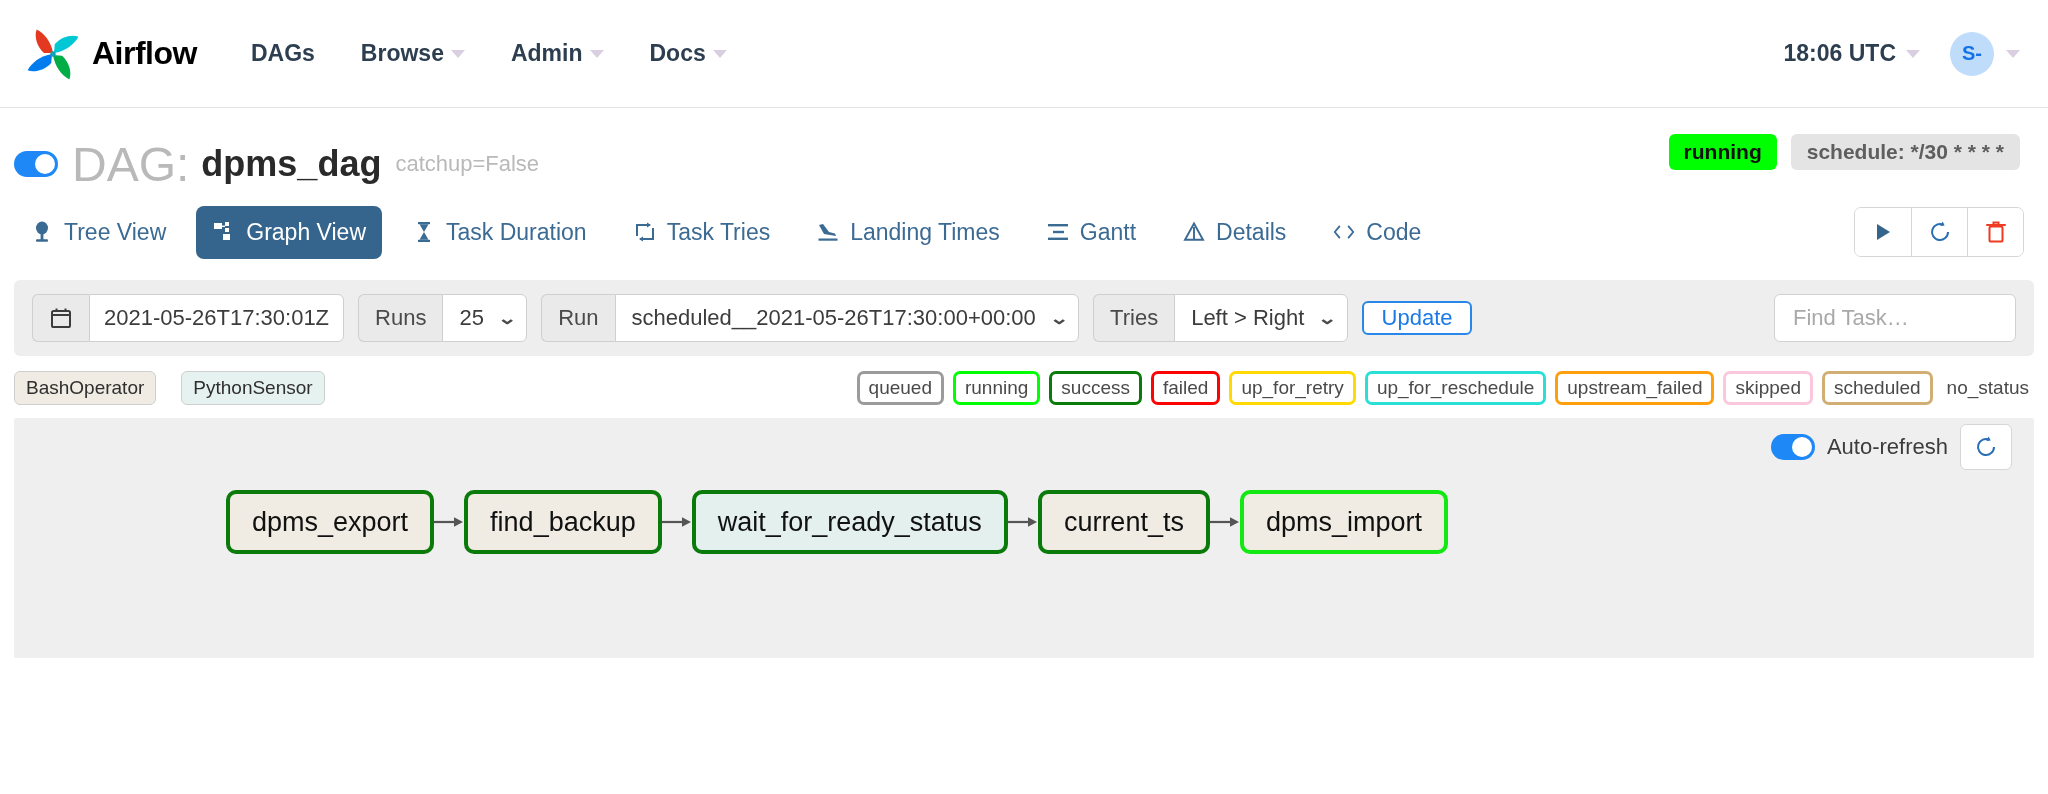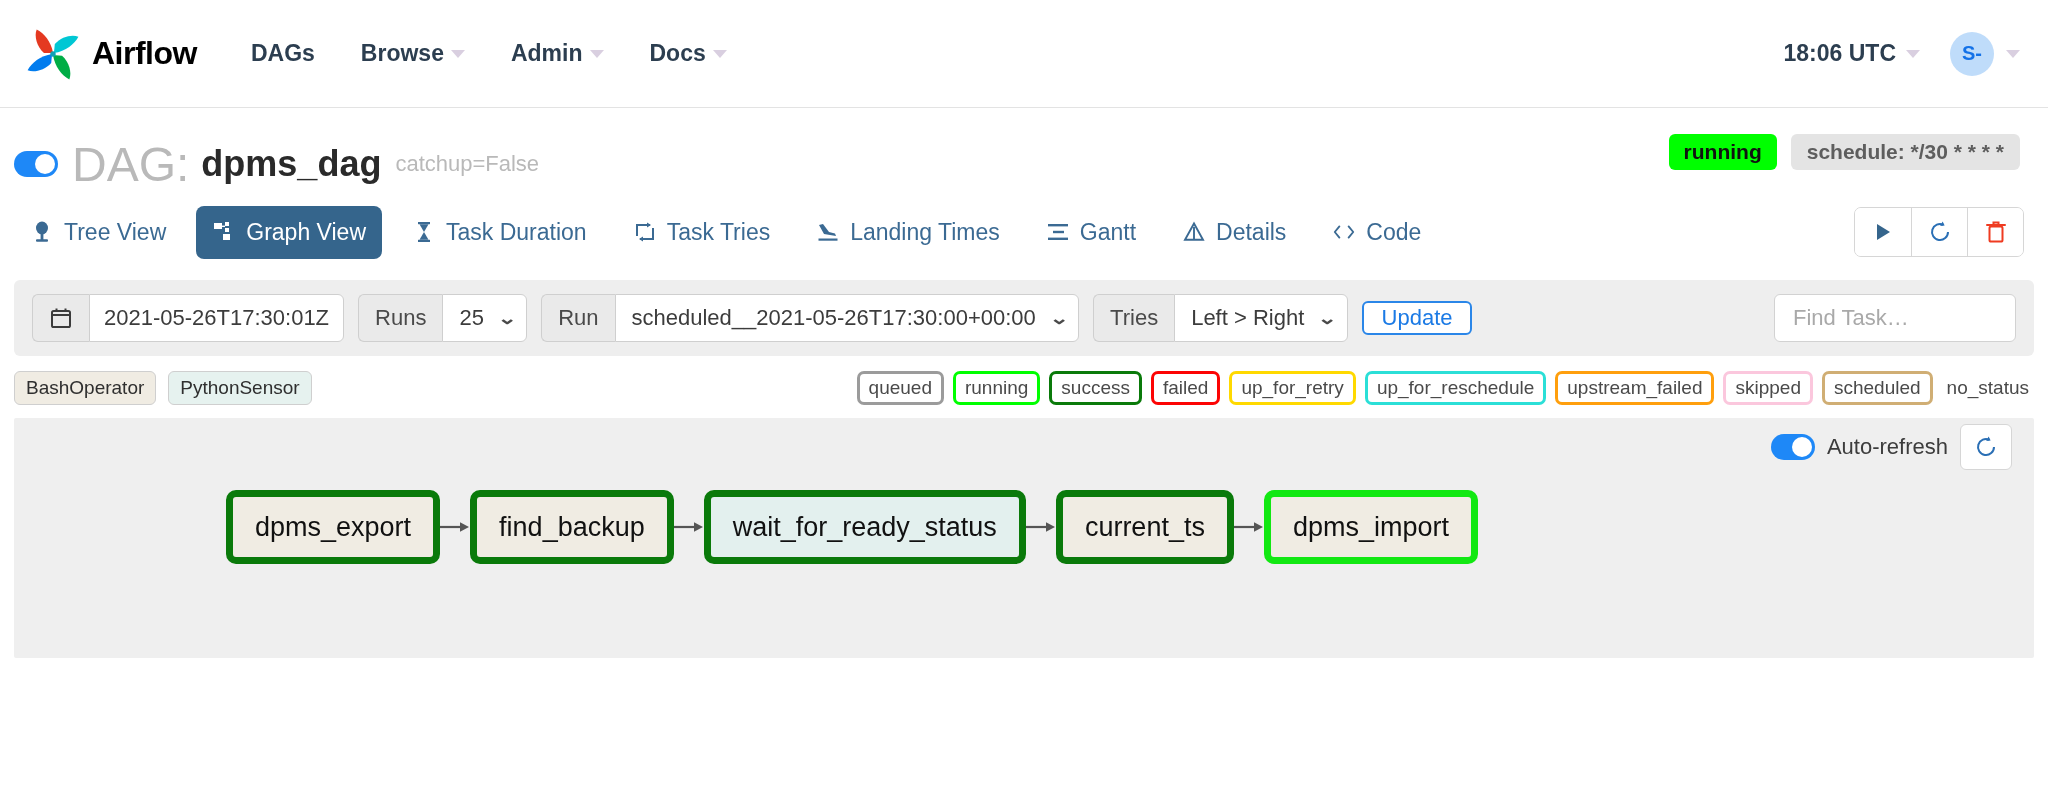--- a/index.html
+++ b/index.html
@@ -167,21 +167,21 @@
     display: flex; align-items: center; padding: 0 18px;
     font-size: 22px; color: #a9a9a9; cursor: text;
   }
 
   
   .legend-row {
     display: flex; align-items: center;
     padding: 14px 14px 12px 14px;
     height: 62px;
   }
-  .op-legend { display: flex; align-items: center; gap: 12px; }
+  .op-legend { display: flex; align-items: center; gap: 25px; }
   .op-chip {
     font-size: 19px; color: #2f2f2f; border: 1px solid #cfcfcf;
     border-radius: 6px; padding: 5px 11px;
   }
   .status-legend {
     margin-left: auto; display: flex; align-items: center; gap: 9px;
   }
   .st-chip {
     font-size: 19px; color: #4a4a4a; border: 3px solid #999;
     border-radius: 7px; padding: 3px 9px; background: #fff;
@@ -212,25 +212,25 @@
     width: 52px; height: 46px; background: #fff; border: 1px solid #d6d6d6;
     border-radius: 6px; display: flex; align-items: center;
     justify-content: center; cursor: pointer;
   }
 
   .dag-flow {
     position: absolute; top: 72px; left: 212px;
     display: flex; align-items: center;
   }
   .node {
-    height: 74px; border-radius: 10px;
+    height: 64px; border-radius: 10px;
     display: flex; align-items: center; justify-content: center;
     padding: 0 22px; font-size: 27px; color: #111;
     cursor: pointer; white-space: nowrap;
-    border: 7px solid #701a75;
+    border: 4px solid #701a75;
   }
   .arrow { display: flex; align-items: center; width: 30px; height: 14px; }
   .arrow svg { display: block; }
 </style>
 </head>
 <body>
 
 <div class="navbar">
   <div class="brand">
     <svg class="logo" viewBox="0 0 64 64">

